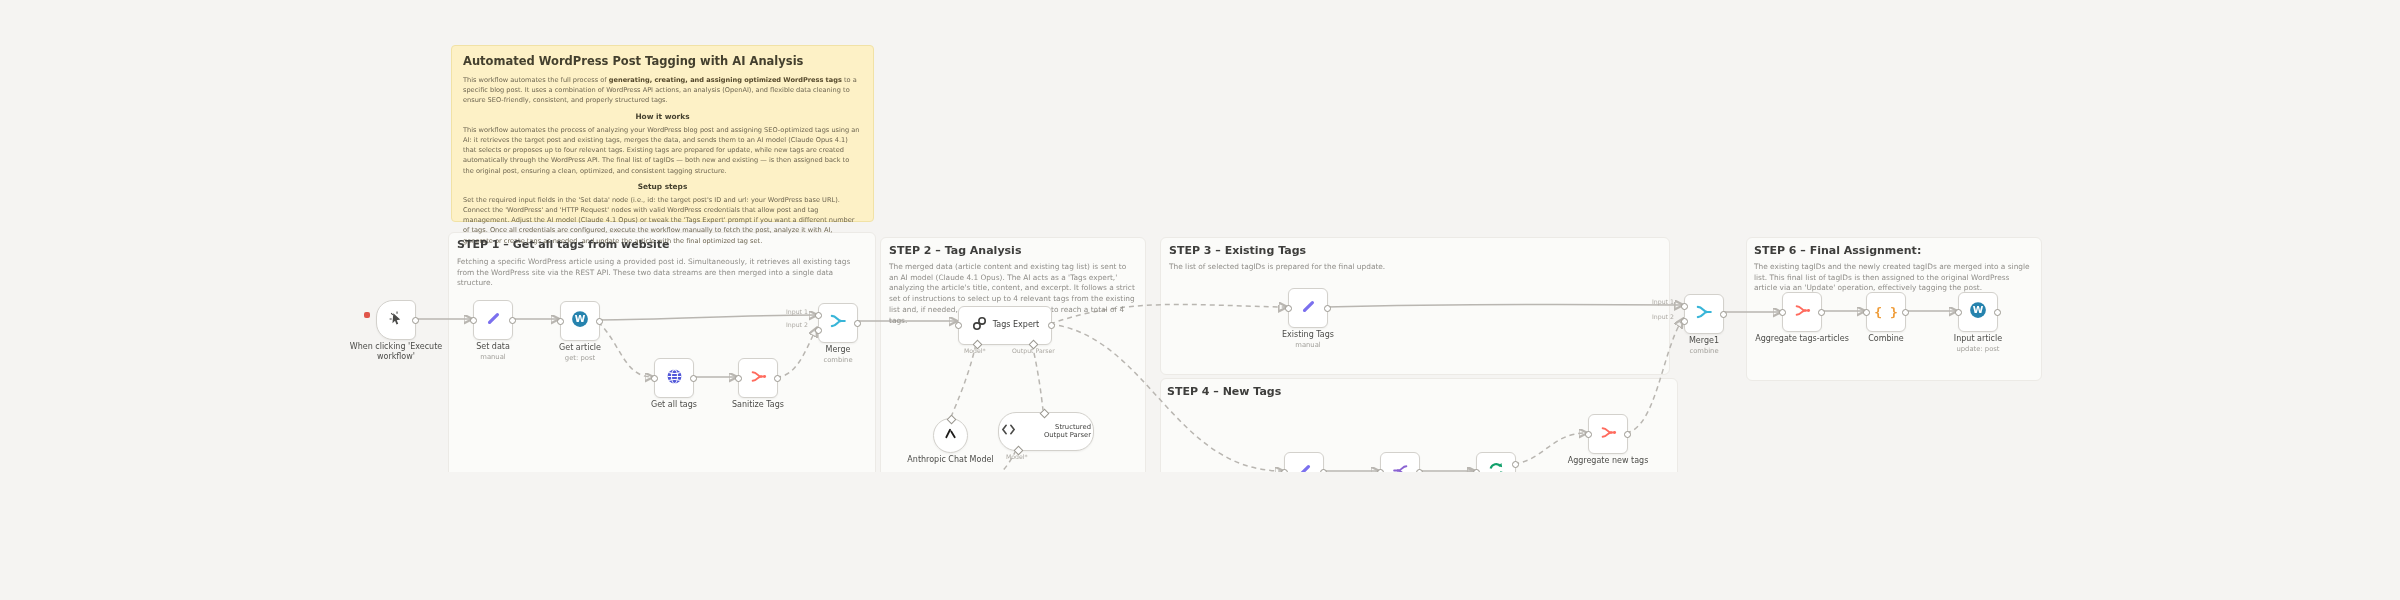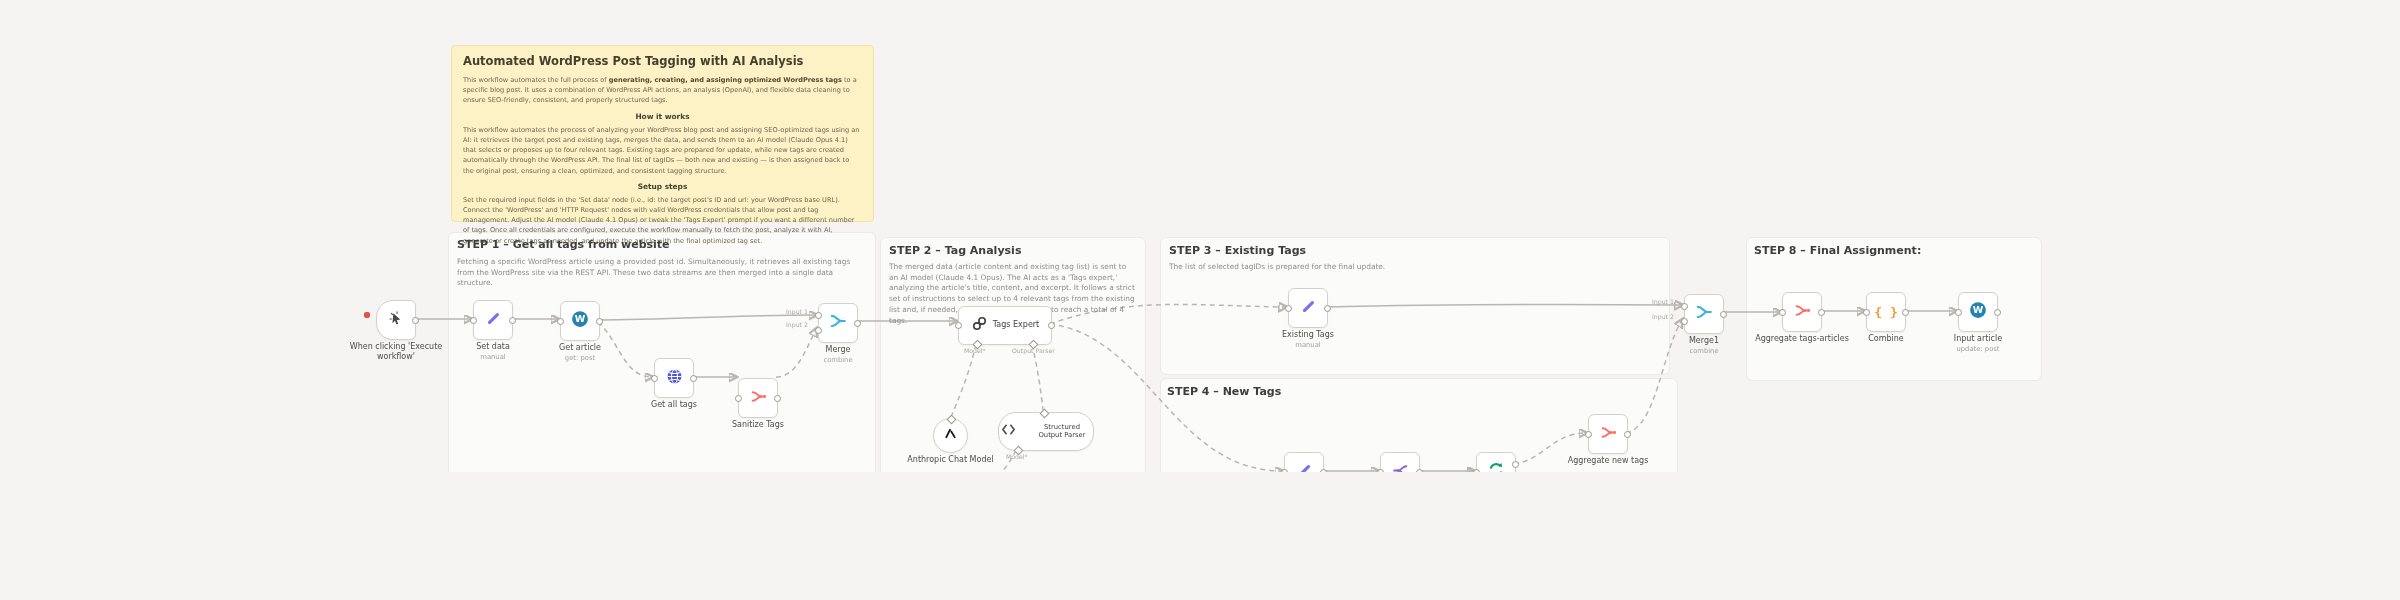--- a/index.html
+++ b/index.html
@@ -24,21 +24,21 @@
   .nbox{position:relative;width:38px;height:38px;background:#fff;border:1.2px solid #d3d1cc;border-radius:6px;
         display:flex;align-items:center;justify-content:center;box-shadow:0 1px 2px rgba(0,0,0,.05);}
   .trigger .nbox{border-radius:17px 6px 6px 17px;}
   .wide .nbox{width:92px;height:37px;gap:5px;}
   .pill .nbox{width:94px;height:37px;border-radius:18px;gap:17px;}
   .circle .nbox{width:33px;height:33px;border-radius:50%;}
   .ntext{position:absolute;top:42px;left:50%;transform:translateX(-50%);width:130px;text-align:center;z-index:4;}
   .circle .ntext{top:37px;}
   .nlabel{font-size:8px;color:#4c4c49;line-height:1.25;}
   .nsub{font-size:6.8px;color:#a2a09b;margin-top:1px;}
-  .ninner{font-size:8px;color:#3e3e3c;line-height:1.1;text-align:center;}
+  .ninner{font-size:8px;color:#3e3e3c;line-height:1.1;text-align:right;}
   .ninner.two{width:58px;font-size:6.8px;}
 
   .pin,.pout{position:absolute;width:5px;height:5px;background:#fff;border:1px solid #9a978f;border-radius:50%;z-index:5;}
   .pin{left:-4px;top:50%;margin-top:-3.5px;}
   .pout{right:-4px;top:50%;margin-top:-3.5px;}
   .pin.m1{top:31%;}.pin.m2{top:69%;}
   .pout.o1{top:31%;}.pout.o2{top:69%;}
   .pbot{position:absolute;bottom:-3.5px;width:5px;height:5px;background:#fff;border:1px solid #9a978f;
         transform:rotate(45deg);z-index:5;}
   .ptop{position:absolute;top:-3.5px;width:5px;height:5px;background:#fff;border:1px solid #9a978f;
@@ -76,21 +76,22 @@
     <p>Set the required input fields in the 'Set data' node (i.e., id: the target post's ID and url: your WordPress base URL). Connect the 'WordPress' and 'HTTP Request' nodes with valid WordPress credentials that allow post and tag management. Adjust the AI model (Claude 4.1 Opus) or tweak the 'Tags Expert' prompt if you want a different number of tags. Once all credentials are configured, execute the workflow manually to fetch the post, analyze it with AI, generate or create tags as needed, and update the article with the final optimized tag set.</p>
   </div>
 
   <div class="step-head" style="left:449px;top:238px">STEP 1 – Get all tags from website</div>
   <div class="step-desc" style="left:449px;top:257px;width:404px">Fetching a specific WordPress article using a provided post id. Simultaneously, it retrieves all existing tags from the WordPress site via the REST API. These two data streams are then merged into a single data structure.</div>
   <div class="step-head" style="left:881px;top:244px">STEP 2 – Tag Analysis</div>
   <div class="step-desc" style="left:881px;top:262px;width:248px">The merged data (article content and existing tag list) is sent to an AI model (Claude 4.1 Opus). The AI acts as a 'Tags expert,' analyzing the article's title, content, and excerpt. It follows a strict set of instructions to select up to 4 relevant tags from the existing list and, if needed, suggest new tag names to reach a total of 4 tags.</div>
   <div class="step-head" style="left:1161px;top:244px">STEP 3 – Existing Tags</div>
   <div class="step-desc" style="left:1161px;top:262px;width:480px">The list of selected tagIDs is prepared for the final update.</div>
   <div class="step-head" style="left:1159px;top:385px">STEP 4 – New Tags</div>
-  <div class="step-head" style="left:1746px;top:244px">STEP 8 – Final Assignment:</div>
+  <div class="step-head" style="left:1746px;top:244px">STEP 6 – Final Assignment:</div>
+  <div class="step-desc" style="left:1746px;top:262px;width:276px">The existing tagIDs and the newly created tagIDs are merged into a single list. This final list of tagIDs is then assigned to the original WordPress article via an 'Update' operation, effectively tagging the post.</div>
 
   <svg class="wires" width="2400" height="600">
     <defs>
       <marker id="arr" markerWidth="7" markerHeight="7" refX="5" refY="3" orient="auto">
         <path d="M0 0 L6 3 L0 6 Z" fill="#a5a29c"></path>
       </marker>
     </defs>
     <path d="M406 319 H463" marker-end="url(#arr)"></path>
     <path d="M503 319 H550" marker-end="url(#arr)"></path>
     <path d="M590 320 C660 320 730 315 808 315" marker-end="url(#arr)"></path>
@@ -182,21 +183,21 @@
             <path d="M3 4.2 C5.2 5.6 10.8 5.6 13 4.2 M3 11.8 C5.2 10.4 10.8 10.4 13 11.8" fill="none" stroke="#fff" stroke-width="1"></path>
           </svg></span>
       <span class="pin"></span>
         <span class="pout"></span>
     </div>
     <div class="ntext">
         <div class="nlabel">Get all tags</div>
       </div>
   </div>
 
-  <div class="node" style="left:730px;top:378px">
+  <div class="node" style="left:730px;top:358px">
     <div class="nbox">
         <span>
       <svg width="17" height="17" viewBox="0 0 16 16">
             <g fill="none" stroke="#ff6b5e" stroke-width="1.8" stroke-linecap="round">
               <path d="M2.5 4 C7 4 7 8 10.5 8"></path>
               <path d="M2.5 12 C7 12 7 8 10.5 8"></path>
               <line x1="10.5" y1="8" x2="13.5" y2="8"></line>
             </g>
             <circle cx="13.8" cy="8" r="1.3" fill="#ff6b5e"></circle>
           </svg></span>

